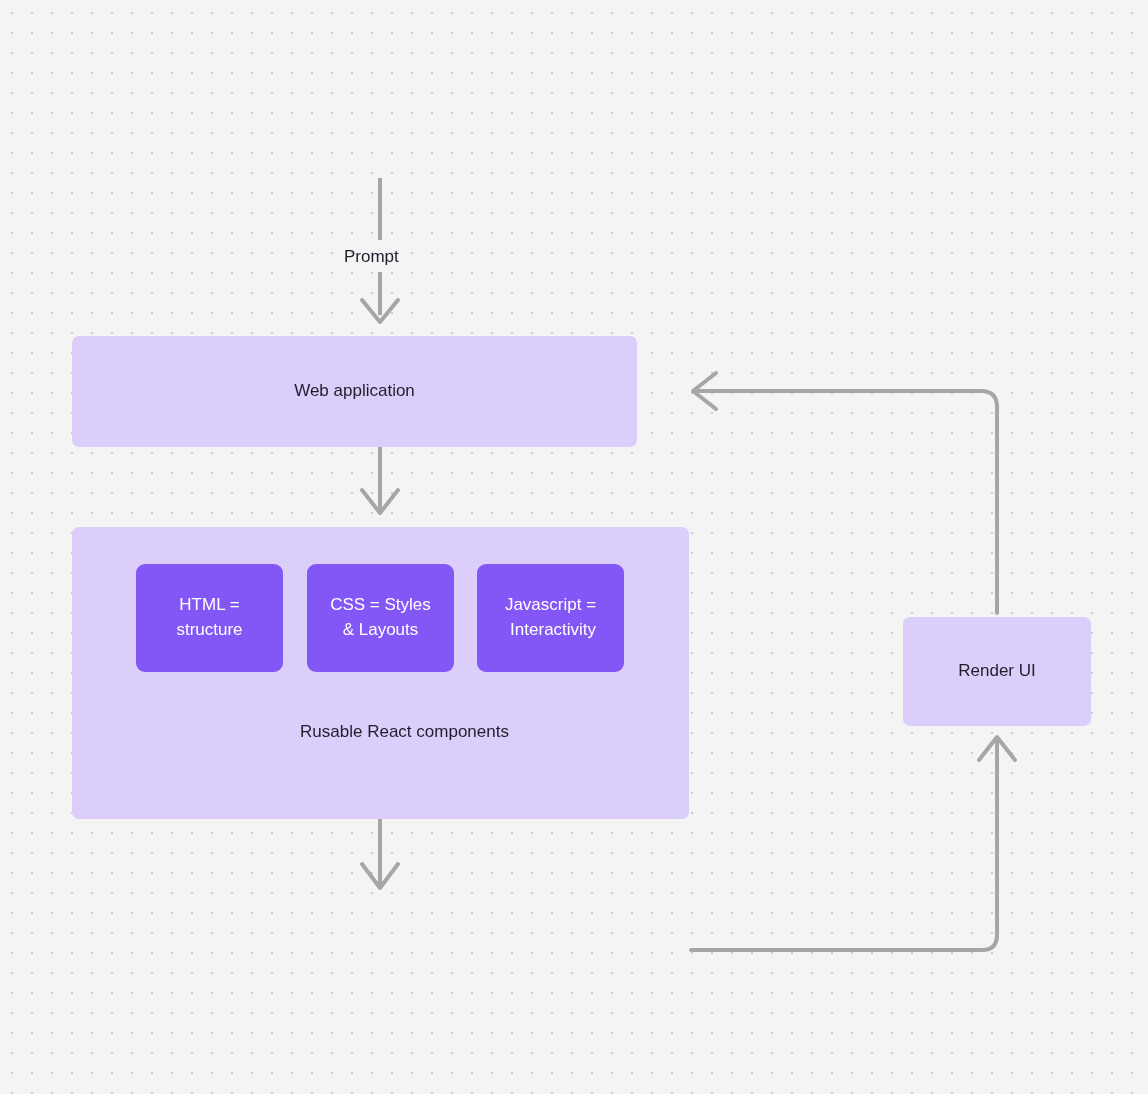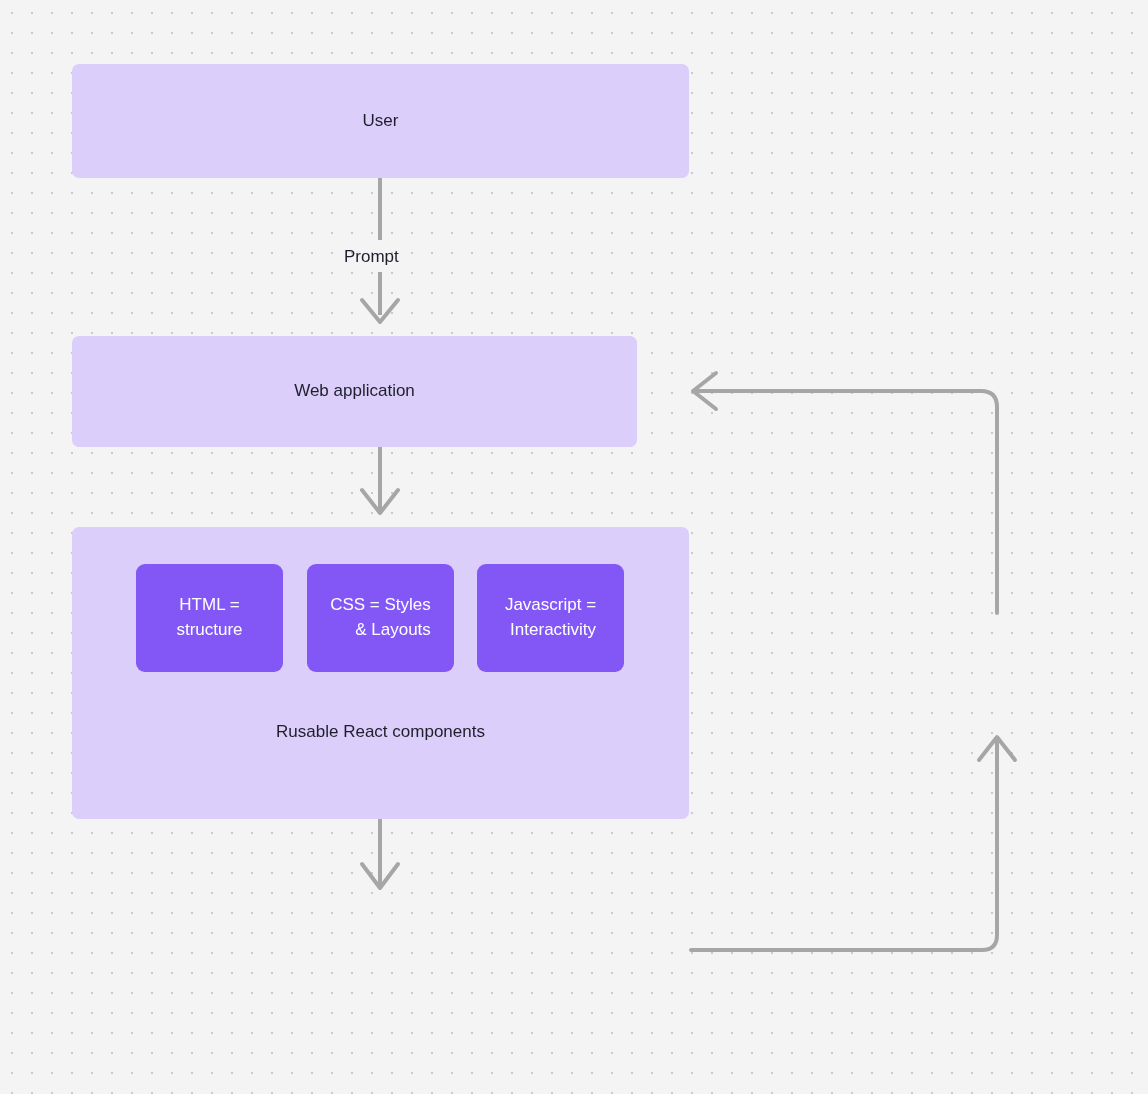--- a/index.html
+++ b/index.html
@@ -90,20 +90,21 @@
   }
 
   
   .group-caption {
     position: absolute;
     width: 100%;
     text-align: center;
     font-size: 17px;
     color: #1f1f2b;
     line-height: 1;
+    margin-left: 24px;
   }
 </style>
 </head>
 <body>
 
 <div id="canvas">
 
   <svg id="edges" viewBox="0 0 1148 1094" width="1148" height="1094">
 
     <g>
@@ -126,49 +127,49 @@
       <path d="M 691 950 L 982 950 Q 997 950 997 935 L 997 742" fill="none" stroke="#a6a6a6" stroke-width="4" stroke-linecap="round"></path>
       <polyline points="979,760 997,737 1015,760" fill="none" stroke="#a6a6a6" stroke-width="4" stroke-linecap="round" stroke-linejoin="round"></polyline>
     </g>
 
     <g>
       <path d="M 997 613 L 997 407 Q 997 391 981 391 L 697 391" fill="none" stroke="#a6a6a6" stroke-width="4" stroke-linecap="round"></path>
       <polyline points="716,373 693,391 716,409" fill="none" stroke="#a6a6a6" stroke-width="4" stroke-linecap="round" stroke-linejoin="round"></polyline>
     </g>
   </svg>
 
-  <div class="node node-lavender" style="left:72px; top:64px; width:617px; height:114px;">
-    <span class="node-label">User</span>
-  </div>
 
   <div class="edge-label" style="left:344px; top:248px;">Prompt</div>
 
   <div class="node node-lavender" style="left:72px; top:336px; width:565px; height:111px;">
     <span class="node-label">Web application</span>
   </div>
 
   <div class="node node-lavender node-group" style="left:72px; top:527px; width:617px; height:292px;">
 
     <div class="chip-row">
 
       <div class="node node-violet" style="left:64px; top:37px; width:147px; height:108px;">
         <span class="node-label">HTML =
 structure</span>
       </div>
 
-      <div class="node node-violet" style="left:235px; top:37px; width:147px; height:108px;text-align:right;">
+      <div class="node node-violet" style="left:235px; top:37px; width:147px; height:108px;">
         <span class="node-label">CSS = Styles
 &amp; Layouts</span>
       </div>
 
       <div class="node node-violet" style="left:405px; top:37px; width:147px; height:108px;text-align:right;">
         <span class="node-label">Javascript =
 Interactivity</span>
       </div>
 
     </div>
 
     <div class="group-caption" style="top:196px;">Rusable React components</div>
   </div>
 
 
+  <div class="node node-lavender" style="left:903px; top:617px; width:188px; height:109px;">
+    <span class="node-label">Render UI</span>
+  </div>
 
 </div>
 
 </body></html>

